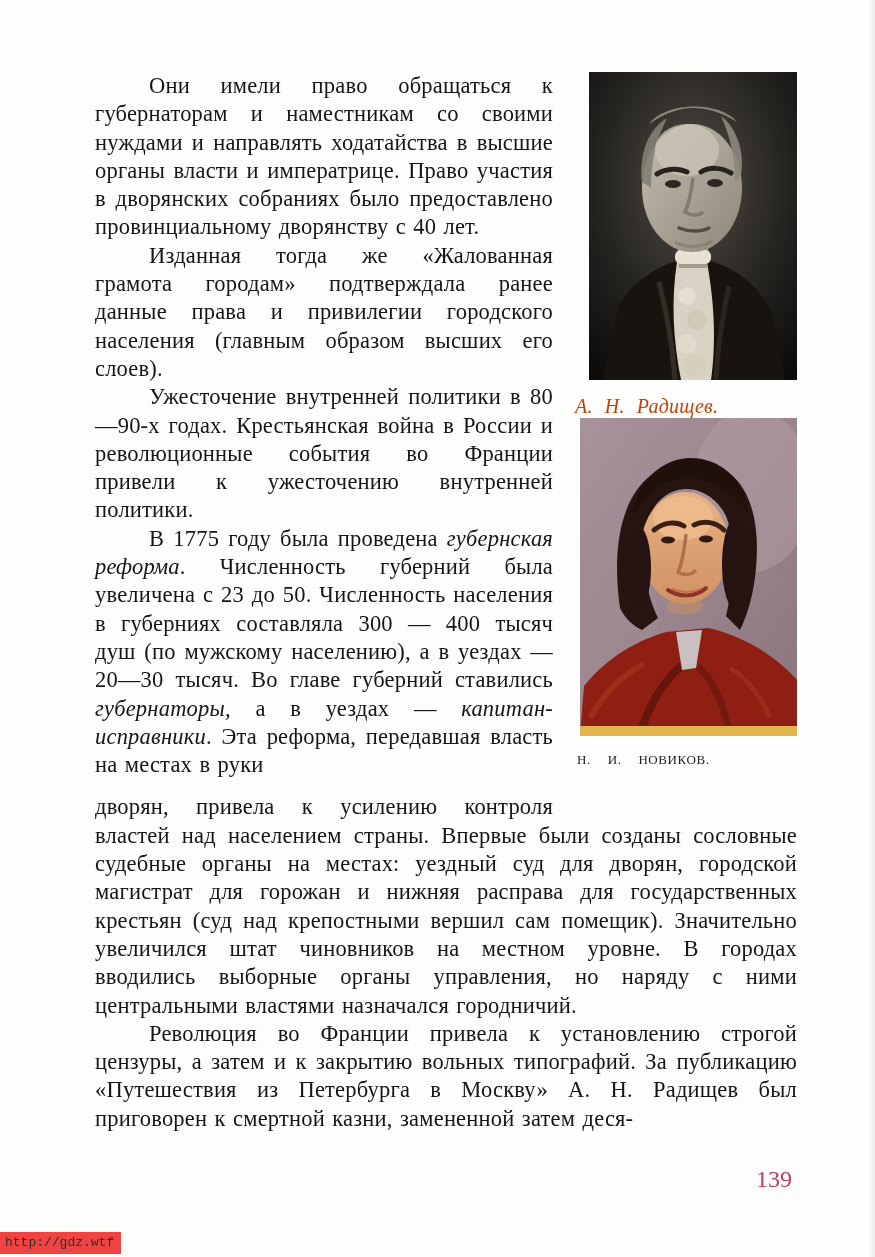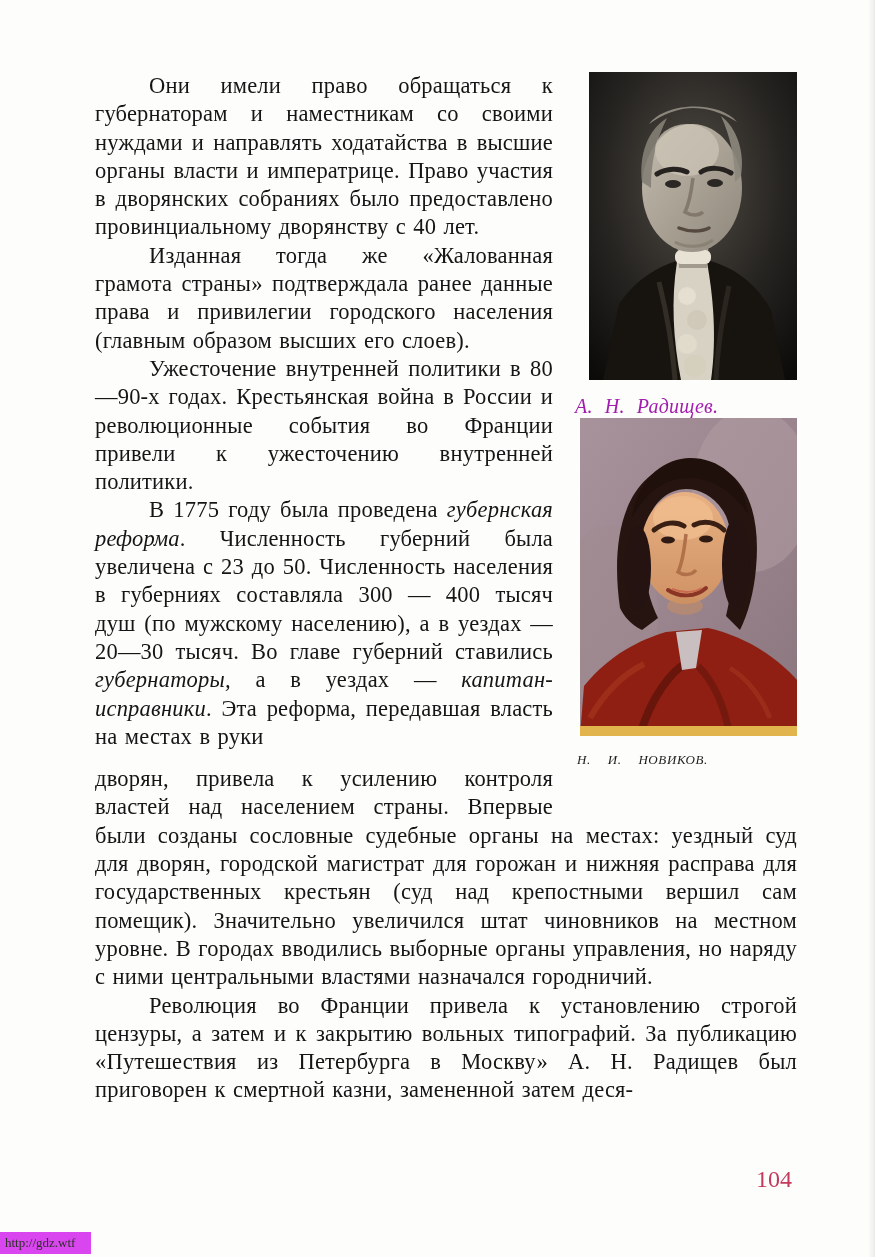--- a/index.html
+++ b/index.html
@@ -26,36 +26,36 @@
   }
   .content p.cont { text-indent:0; margin-top:14px; }
   .figure-column {
     float:right; width:244px; margin:0 0 26px 0; padding:0;
   }
   .figure-column figure { margin:0; padding:0; }
   .figure-column svg { display:block; margin-left:auto; }
   .fig2 { margin-top:20px; }
   .caption1 {
     margin:14px 0 0 22px; font-style:italic; font-size:20px;
-    word-spacing:7px; line-height:24px; color:#a21caf; text-indent:0;
+    word-spacing:7px; line-height:24px; color:#c2410c; text-indent:0;
   }
   .caption2 {
-    margin:16px 0 0 24px; font-style:italic; font-size:13px;
+    margin:16px 0 0 24px; font-size:13px;
     word-spacing:13px; letter-spacing:0.6px; line-height:16px; color:#1d1d1d; text-indent:0;
   }
   .pagenum {
     position:absolute; top:1166px; right:83px;
     font-size:24px; line-height:26px; color:#c23a5c;
     font-family:"Liberation Serif", serif;
   }
   .watermark {
     position:absolute; left:0; top:1232px;
-    background:#d946ef; color:#2f2f28;
-    font-family:Liberation Serif, serif;
-    font-size:13px; line-height:15px; padding:3px 16px 4px 5px;
+    background:#ef4444; color:#2f2f28;
+    font-family:Liberation Mono, monospace;
+    font-size:13px; line-height:15px; padding:3px 7px 4px 5px;
     text-decoration:none; display:inline-block;
   }
 </style>
 </head>
 <body>
 
 <div class="page">
   <div class="content">
 
     <aside class="figure-column">
@@ -135,22 +135,22 @@
           <path d="M88 172 C100 180 116 179 126 170" stroke="#8a3525" stroke-width="4" fill="none" stroke-linecap="round"></path>
           <path d="M92 171 C102 175 114 175 122 170" stroke="#c96a4e" stroke-width="2" fill="none"></path>
           <ellipse cx="105" cy="188" rx="18" ry="9" fill="#c98f60" opacity="0.5"></ellipse>
           <rect y="308" width="217" height="10" fill="#e2b44e"></rect>
         </svg>
       </figure>
       <div class="caption2">Н.  И.  НОВИКОВ.</div>
     </aside>
 
     <p><span>Они имели право обращаться к губернаторам и наместникам со своими нуждами и направлять ходатайства в высшие органы власти и императрице. Право участия в дворянских собраниях было предоставлено провинциальному дворянству с 40 лет.</span></p>
-    <p><span>Изданная тогда же «Жалованная грамота страны» подтверждала ранее данные права и привилегии городского населения (главным образом высших его слоев).</span></p>
+    <p><span>Изданная тогда же «Жалованная грамота городам» подтверждала ранее данные права и привилегии городского населения (главным образом высших его слоев).</span></p>
     <p><span>Ужесточение внутренней политики в 80—90-х годах. Крестьянская война в России и революционные события во Франции привели к ужесточению внутренней политики.</span></p>
     <p><span>В 1775 году  была проведена </span><i>губернская реформа</i><span>. Численность губерний была увеличена с 23 до 50. Численность населения в губерниях составляла 300 — 400 тысяч душ (по мужскому населению), а в уездах — 20—30 тысяч. Во главе губерний ставились </span><i>губернаторы,</i><span> а в уездах — </span><i>капитан-исправники</i><span>. Эта реформа, передавшая власть на местах в руки</span></p>
     <p class="cont"><span>дворян, привела к усилению контроля властей над населением страны. Впервые были созданы сословные судебные органы на местах: уездный суд для дворян, городской магистрат для горожан и нижняя расправа для государственных крестьян (суд над крепостными вершил сам помещик). Значительно увеличился штат чиновников на местном уровне. В городах вводились выборные органы управления, но наряду с ними центральными властями назначался городничий.</span></p>
     <p><span>Революция во Франции привела к установлению строгой цензуры, а затем и к закрытию вольных типографий. За публикацию «Путешествия из Петербурга в Москву» А. Н. Радищев был приговорен к смертной казни, замененной затем деся-</span></p>
   </div>
 
-  <div class="pagenum">104</div>
+  <div class="pagenum">139</div>
   <a class="watermark">http://gdz.wtf</a>
 </div>
 
 </body></html>

